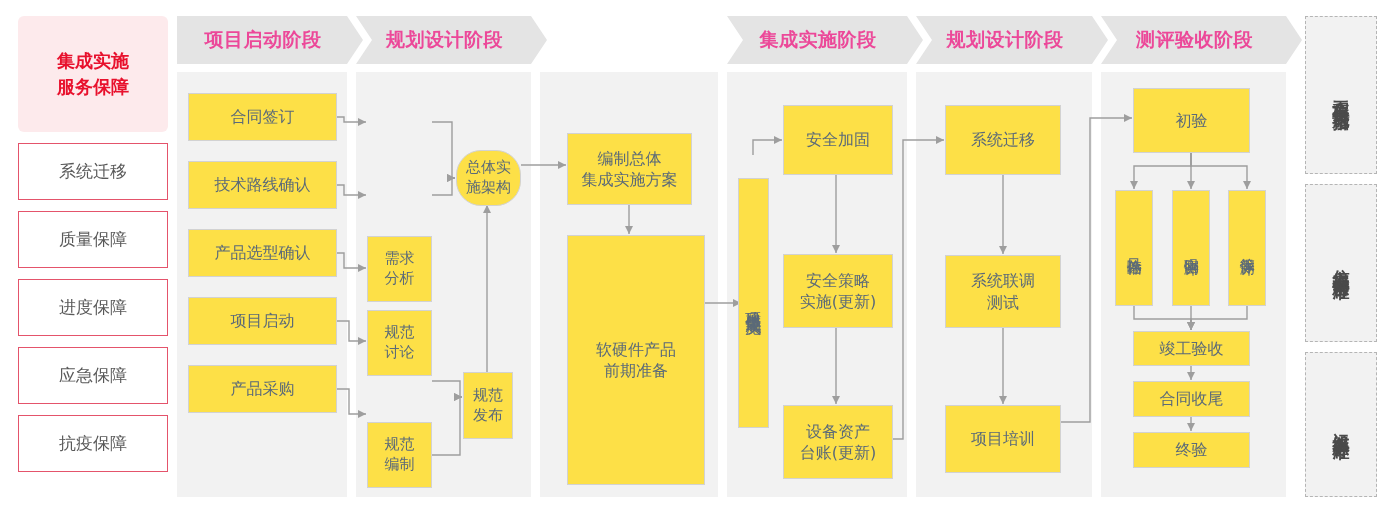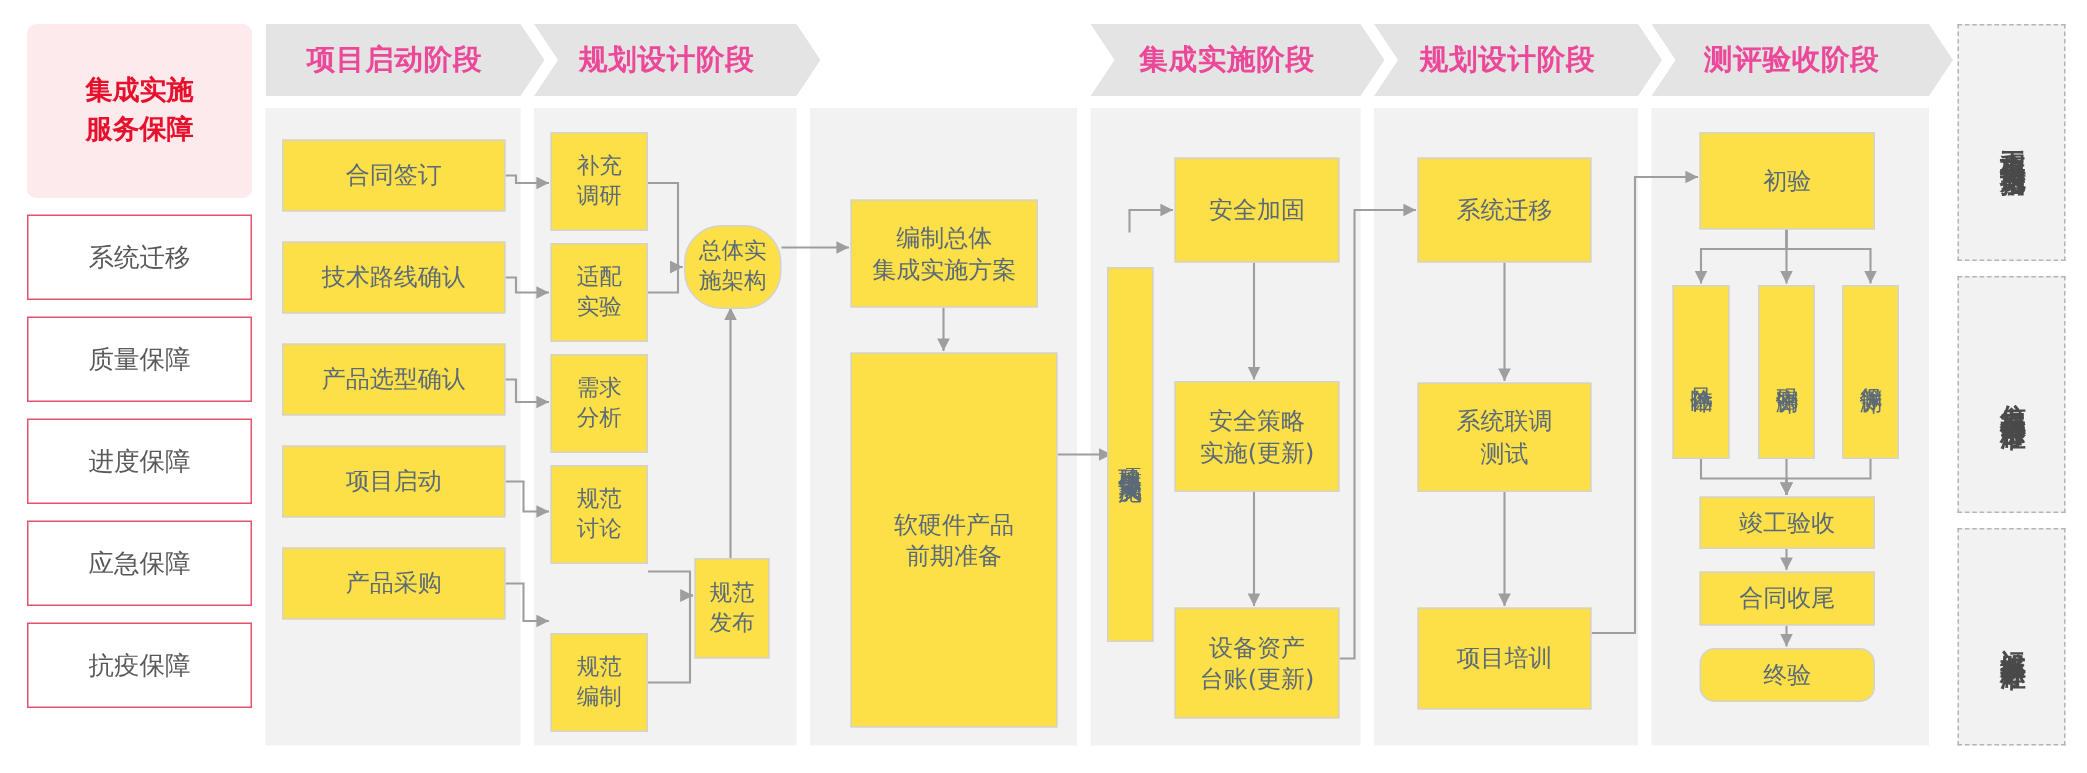--- a/index.html
+++ b/index.html
@@ -165,26 +165,20 @@
   <div class="bx" style="left:188px;top:229px;width:149px;height:48px;">
       <span>产品选型确认</span>
     </div>
   <div class="bx" style="left:188px;top:297px;width:149px;height:48px;">
       <span>项目启动</span>
     </div>
   <div class="bx" style="left:188px;top:365px;width:149px;height:48px;">
       <span>产品采购</span>
     </div>
 
-  <div class="bx sm" style="left:367px;top:88px;width:65px;height:66px;">
-      <span>补充<br>调研</span>
-    </div>
-  <div class="bx sm" style="left:367px;top:162px;width:65px;height:66px;">
-      <span>适配<br>实验</span>
-    </div>
   <div class="bx sm" style="left:367px;top:236px;width:65px;height:66px;">
       <span>需求<br>分析</span>
     </div>
   <div class="bx sm" style="left:367px;top:310px;width:65px;height:66px;">
       <span>规范<br>讨论</span>
     </div>
   <div class="bx sm" style="left:367px;top:422px;width:65px;height:66px;">
       <span>规范<br>编制</span>
     </div>
   <div class="bx sm" style="left:456px;top:150px;width:65px;height:56px;border-radius:25px;">
@@ -235,21 +229,21 @@
     </div>
   <div class="bx vt sm" style="left:1228px;top:190px;width:38px;height:116px;">
       <span>等保测评</span>
     </div>
   <div class="bx" style="left:1133px;top:381px;width:117px;height:36px;">
       <span>合同收尾</span>
     </div>
   <div class="bx" style="left:1133px;top:331px;width:117px;height:35px;">
       <span>竣工验收</span>
     </div>
-  <div class="bx" style="left:1133px;top:432px;width:117px;height:36px;border-radius:10px;">
+  <div class="bx" style="left:1133px;top:432px;width:117px;height:36px;">
       <span>终验</span>
     </div>
 
   <div class="rsb" style="top:16px;height:158px;">
     <div class="vtxt">工程项目实施指引</div>
   </div>
   <div class="rsb" style="top:184px;height:158px;">
     <div class="vtxt">信息安全保密标准</div>
   </div>
   <div class="rsb" style="top:352px;height:145px;">

